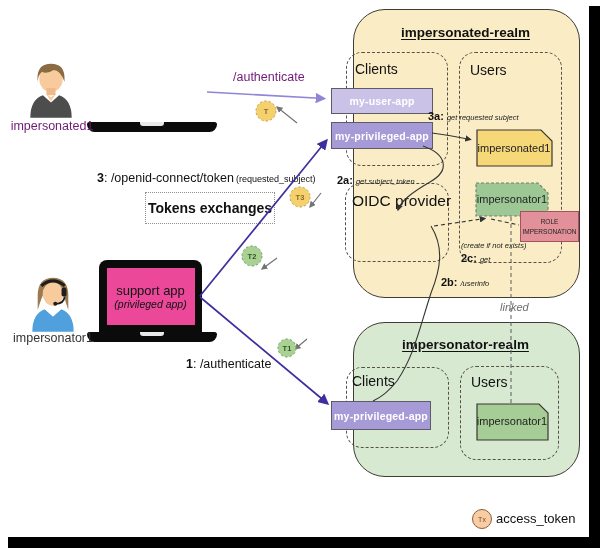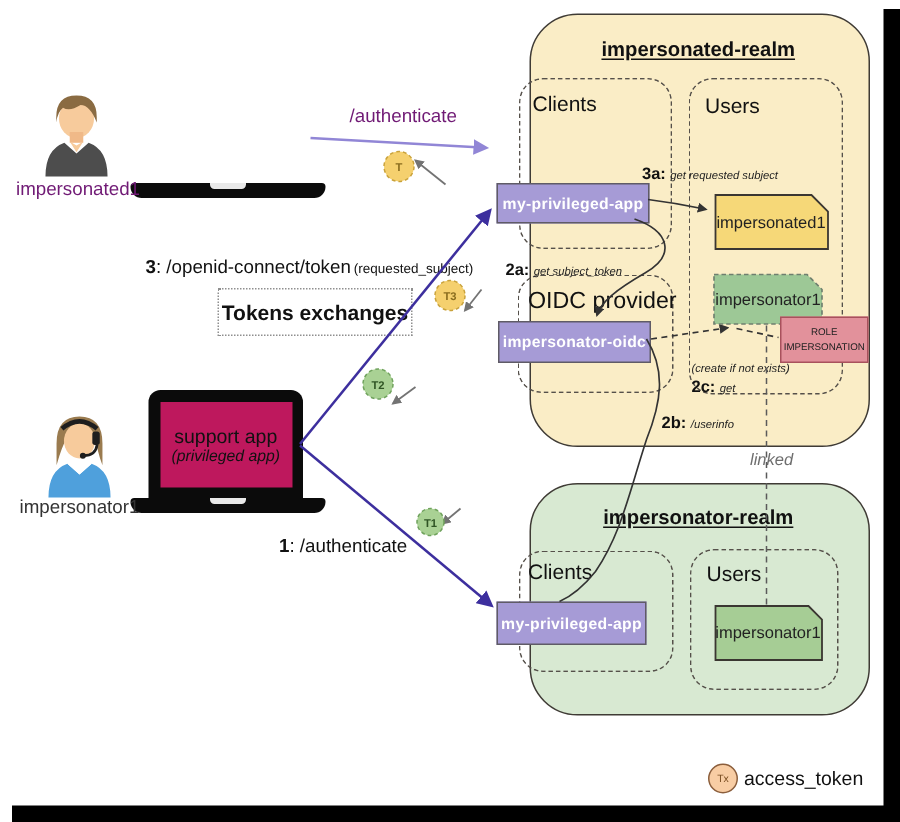--- a/index.html
+++ b/index.html
@@ -57,40 +57,40 @@
 
   <div class="dashed-zone" style="left:346px;top:52px;width:100px;height:112px;"></div>
   <div class="zone-label" style="left:355px;top:61px;">Clients</div>
 
   <div class="dashed-zone" style="left:459px;top:52px;width:101px;height:209px;"></div>
   <div class="zone-label" style="left:470px;top:62px;">Users</div>
 
   <div class="dashed-zone" style="left:345px;top:183px;width:102px;height:77px;"></div>
   <div class="zone-label" style="left:352px;top:192px;font-size:15.5px;">OIDC provider</div>
 
+  <div class="box-client" style="left:331px;top:88px;width:100px;height:24px;background:#CBC2E8;">my-user-app</div>
   <div class="box-client" style="left:331px;top:122px;width:100px;height:25px;background:#A69BD6;">my-privileged-app</div>
-  <div class="box-client" style="left:332px;top:214px;width:100px;height:26px;background:#A69BD6;">impersonator-oidc</div>
 
   <div class="realm" style="left:353px;top:322px;width:225px;height:153px;background:#D8E9D2;"></div>
   <div class="realm-title" style="left:353px;top:337px;width:225px;">impersonator-realm</div>
 
   <div class="dashed-zone" style="left:346px;top:367px;width:101px;height:79px;"></div>
   <div class="zone-label" style="left:352px;top:373px;">Clients</div>
 
   <div class="dashed-zone" style="left:460px;top:366px;width:97px;height:92px;"></div>
   <div class="zone-label" style="left:471px;top:374px;">Users</div>
 
   <div class="box-client" style="left:331px;top:401px;width:98px;height:27px;background:#A69BD6;">my-privileged-app</div>
 
   <div class="laptop-base" style="left:87px;top:122px;width:130px;height:10px;">
       <div class="laptop-notch"></div>
     </div>
 
   <div class="laptop-frame" style="left:99px;top:260px;width:103px;height:72px;">
-    <div class="laptop-screen" style="background:#be185d;">
+    <div class="laptop-screen" style="background:#ec4899;">
       <span class="screen-label2">support app</span>
       <span class="screen-sub">(privileged app)</span>
     </div>
   </div>
   <div class="laptop-base" style="left:87px;top:332px;width:130px;height:10px;">
       <div class="laptop-notch"></div>
     </div>
 
   <div class="person" style="left:24px;top:57px;">
     <svg width="54" height="62" viewBox="0 0 60 66">

